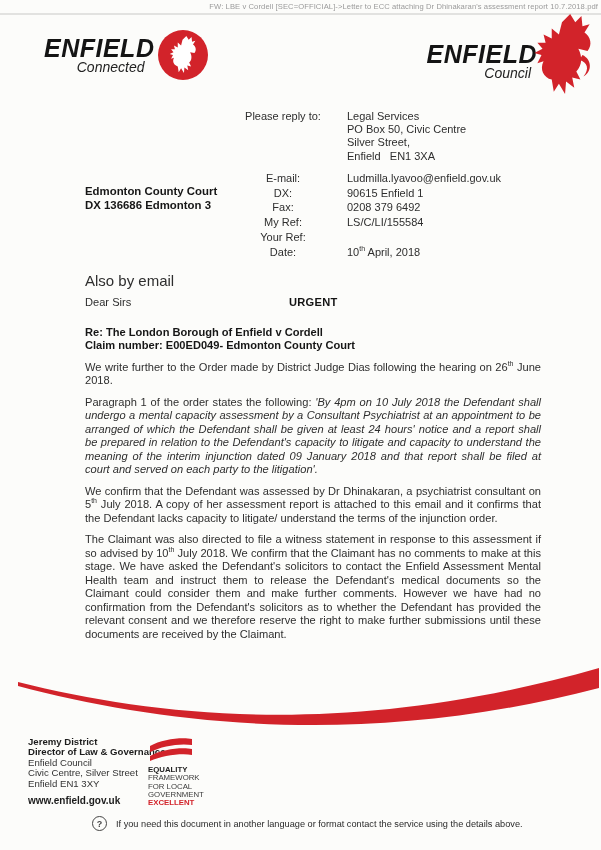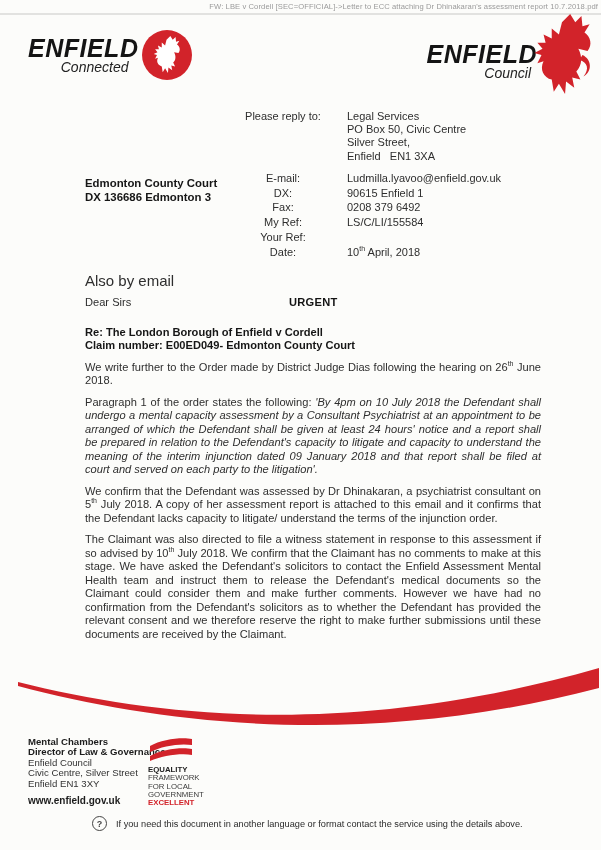--- a/index.html
+++ b/index.html
@@ -11,38 +11,38 @@
   
   .file-title{
     position:absolute;top:2px;right:3px;width:100%;
     font-size:7.6px;color:#9a9a9a;text-align:right;letter-spacing:.1px;
   }
   .top-rule{position:absolute;top:13px;left:0;width:601px;height:2px;background:#e2e2e0;}
 
   
   .logo-left{position:absolute;top:30px;left:28px;display:flex;align-items:flex-start;}
   .logo-left .words{text-align:right;margin-top:6px;}
-  .logo-word{font-size:25px;font-weight:bold;font-style:italic;color:#141414;letter-spacing:.5px;line-height:24px;}
+  .logo-word{font-size:25px;font-weight:bold;font-style:italic;color:#141414;letter-spacing:.5px;line-height:24px;margin-left:16px;}
   .logo-tag{font-size:14px;font-style:italic;color:#222;margin-top:-1px;padding-right:10px;}
   .logo-circle{width:50px;height:50px;border-radius:50%;background:#d2232a;margin-left:4px;display:flex;align-items:center;justify-content:center;}
   .logo-right{position:absolute;top:34px;right:6px;display:flex;align-items:flex-start;}
   .logo-right .words{text-align:right;margin-top:8px;}
   .logo-right .logo-tag{padding-right:6px;}
   .beast-right{margin-left:-6px;margin-top:-22px;}
 
   
   .reply-block{position:absolute;top:110px;left:228px;width:350px;font-size:11px;}
   .reply-row{display:flex;line-height:13.2px;min-height:13.2px;}
   .reply-row.spaced{margin-top:9px;margin-bottom:1.6px;}
   .reply-row.contact{margin-bottom:1.6px;}
   .reply-label{width:110px;text-align:center;flex:0 0 110px;}
   .reply-value{margin-left:9px;white-space:pre-wrap;}
 
   
-  .recipient{position:absolute;top:176px;left:85px;font-size:11.4px;font-weight:bold;color:#161616;line-height:14px;}
+  .recipient{position:absolute;top:184px;left:85px;font-size:11.4px;font-weight:bold;color:#161616;line-height:14px;}
 
   .also-by{position:absolute;top:272px;left:85px;font-size:15px;}
 
   
   .letter-body{position:absolute;top:296px;left:85px;width:456px;font-size:11.1px;line-height:13.5px;}
   .salutation-row{position:relative;margin-bottom:16px;}
   .urgent{position:absolute;left:204px;top:0;font-weight:bold;color:#141414;letter-spacing:.3px;}
   .subject{font-weight:bold;color:#161616;margin-bottom:8px;}
   .para{text-align:justify;margin:0 0 8px 0;}
   .para:last-child{margin-bottom:0;}
@@ -157,21 +157,21 @@
     <p class="para"><span>Paragraph 1 of the order states the following: </span><span class="quote">'By 4pm on 10 July 2018 the Defendant shall undergo a mental capacity assessment by a Consultant Psychiatrist at an appointment to be arranged of which the Defendant shall be given at least 24 hours' notice and a report shall be prepared in relation to the Defendant's capacity to litigate and capacity to understand the meaning of the interim injunction dated 09 January 2018 and that report shall be filed at court and served on each party to the litigation'.</span></p>
     <p class="para"><span>We confirm that the Defendant was assessed by Dr Dhinakaran, a psychiatrist consultant on 5</span><sup>th</sup><span> July 2018. A copy of her assessment report is attached to this email and it confirms that the Defendant lacks capacity to litigate/ understand the terms of the injunction order.</span></p>
     <p class="para"><span>The Claimant was also directed to file a witness statement in response to this assessment if so advised by 10</span><sup>th</sup><span> July 2018. We confirm that the Claimant has no comments to make at this stage. We have asked the Defendant's solicitors to contact the Enfield Assessment Mental Health team and instruct them to release the Defendant's medical documents so the Claimant could consider them and make further comments. However we have had no confirmation from the Defendant's solicitors as to whether the Defendant has provided the relevant consent and we therefore reserve the right to make further submissions until these documents are received by the Claimant.</span></p>
   </div>
 
   <svg class="swoosh" width="601" height="90" viewBox="0 0 601 90">
     <path fill="#d2232a" d="M 18 22 C 170 60, 360 76, 599 8 L 599 28 C 370 88, 170 66, 18 26 Z"></path>
   </svg>
 
   <div class="signatory">
-    <div class="bold">Mental Chambers</div>
+    <div class="bold">Jeremy District</div>
     <div class="bold">Director of Law &amp; Governance</div>
     <div>Enfield Council</div>
     <div>Civic Centre, Silver Street</div>
     <div>Enfield EN1 3XY</div>
     <div class="website">www.enfield.gov.uk</div>
   </div>
 
   <div class="equality">
     <svg class="eq-bars" width="46" height="24" viewBox="0 0 46 24">
       <path fill="#d2232a" d="M2 9 C 14 2, 34 0, 44 2 L 44 8 C 32 6, 14 9, 2 15 Z"></path>

